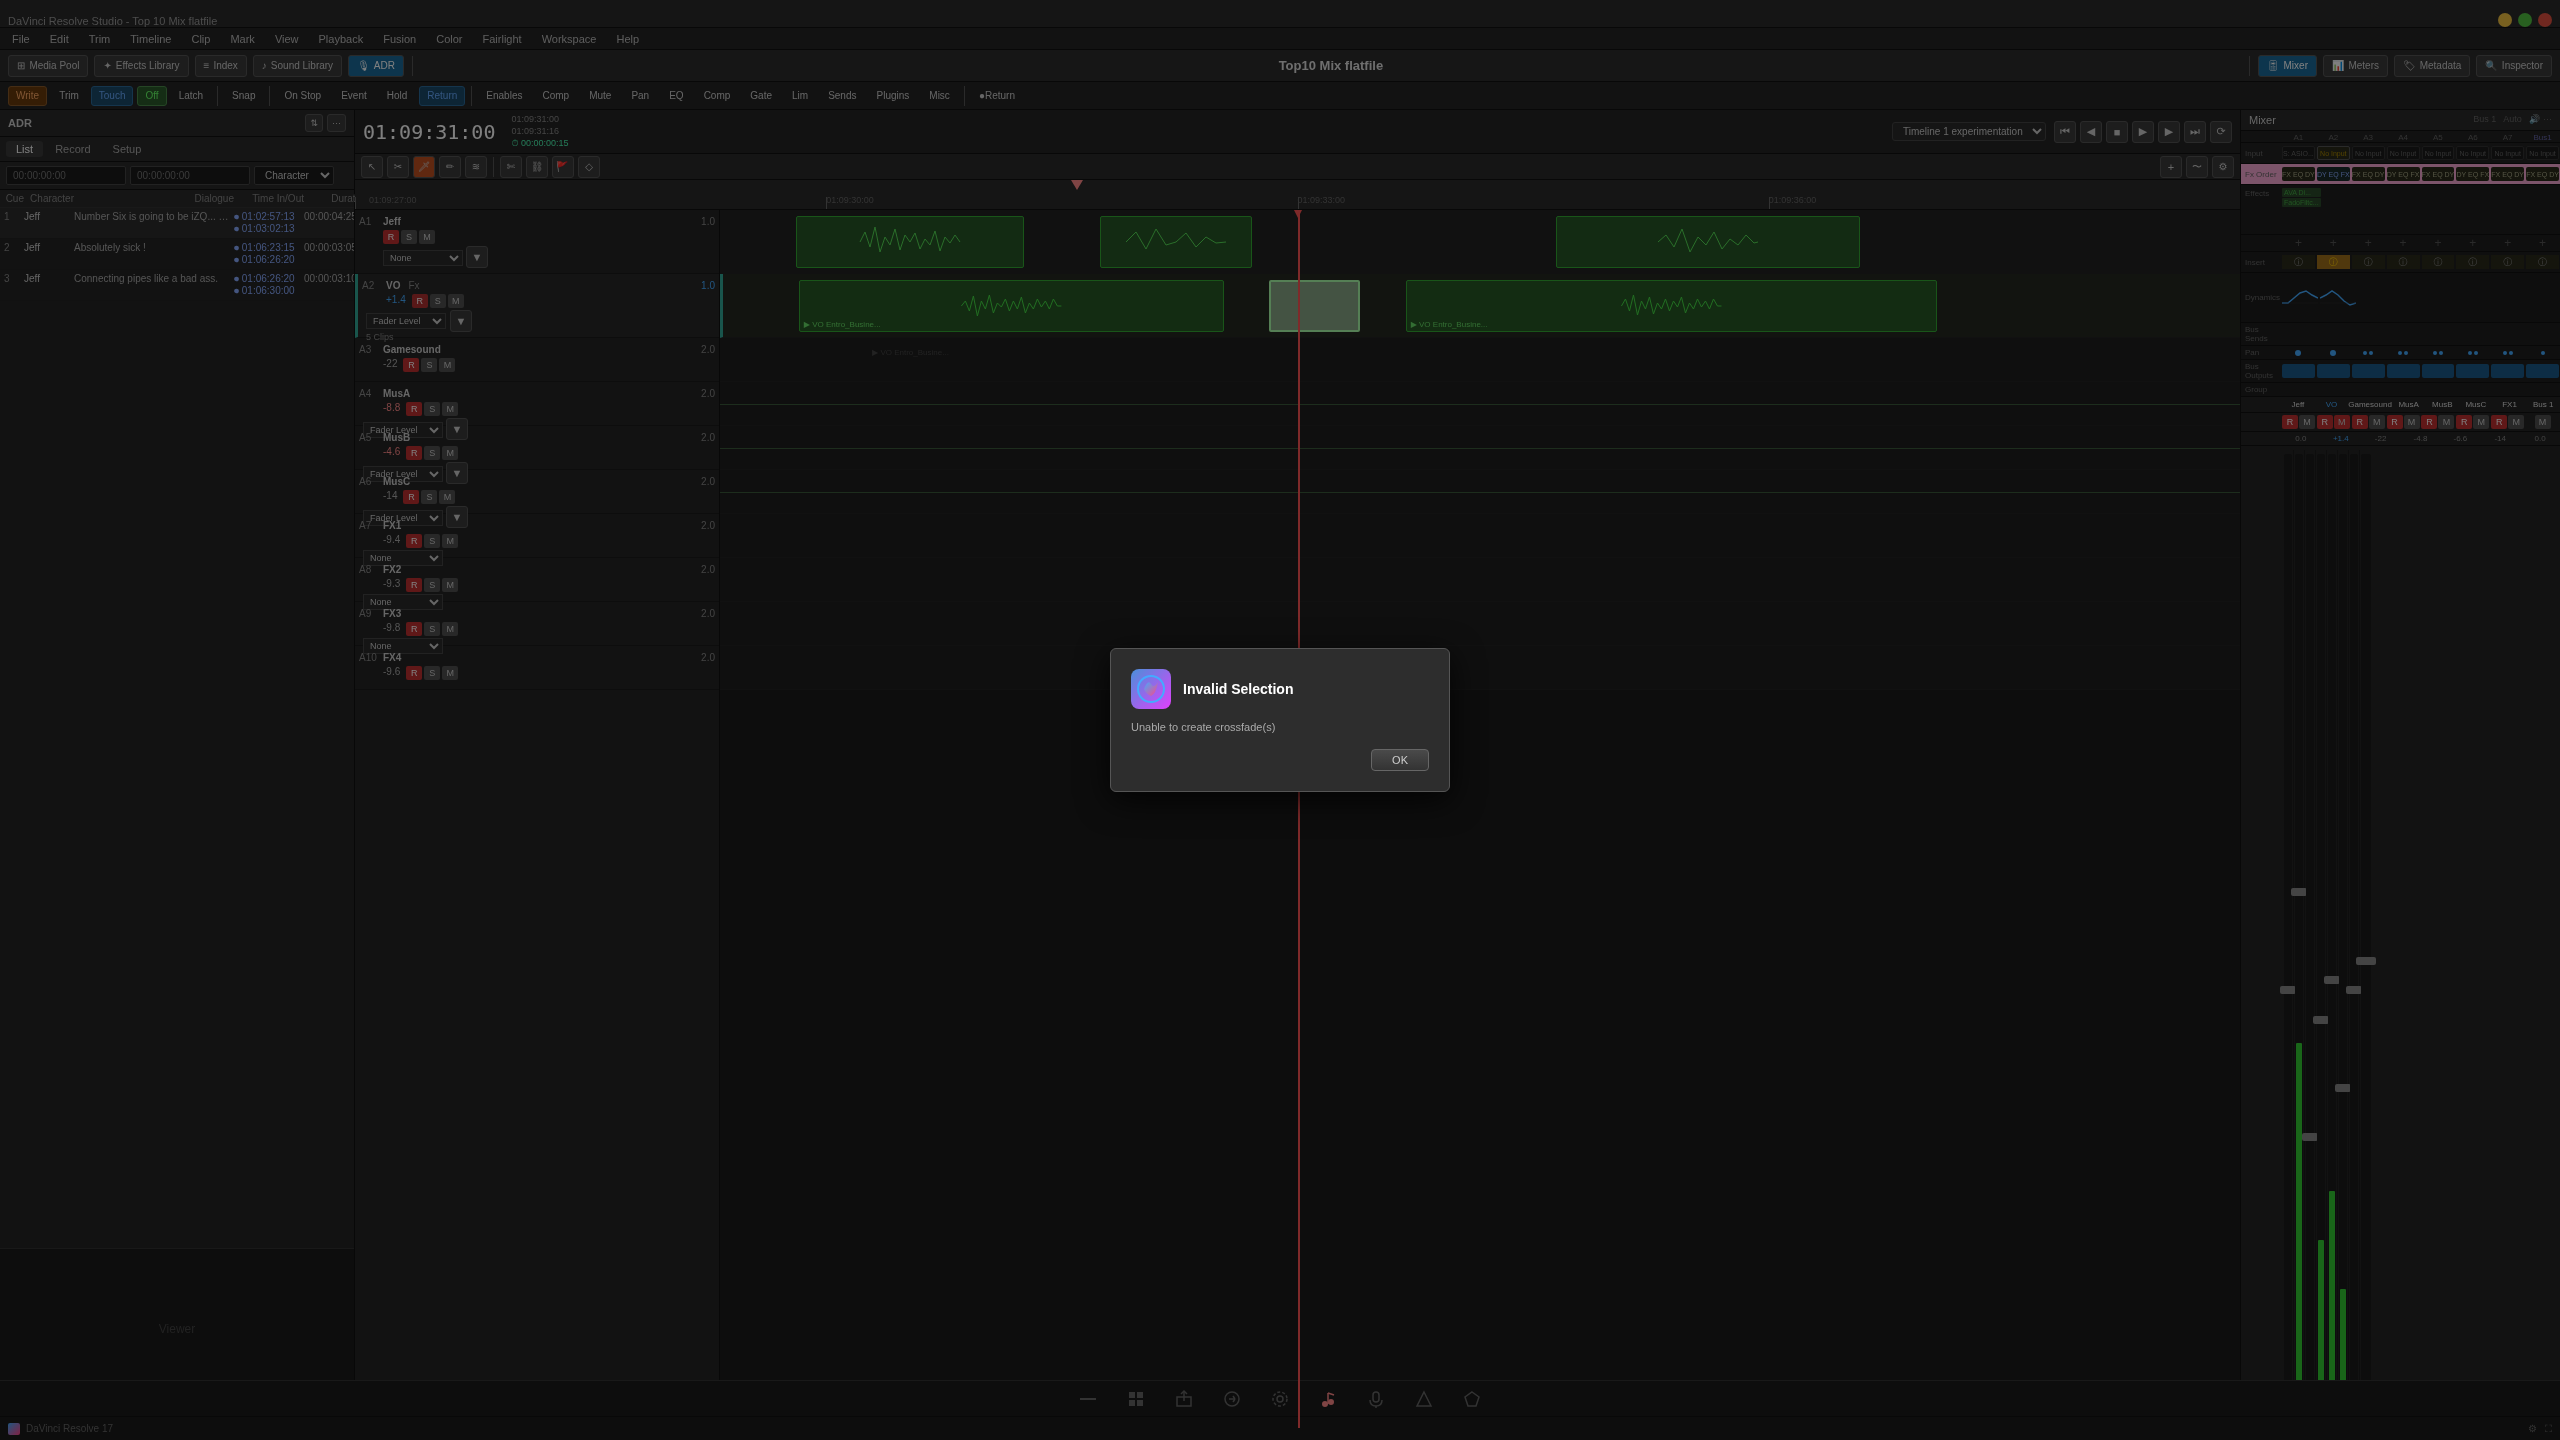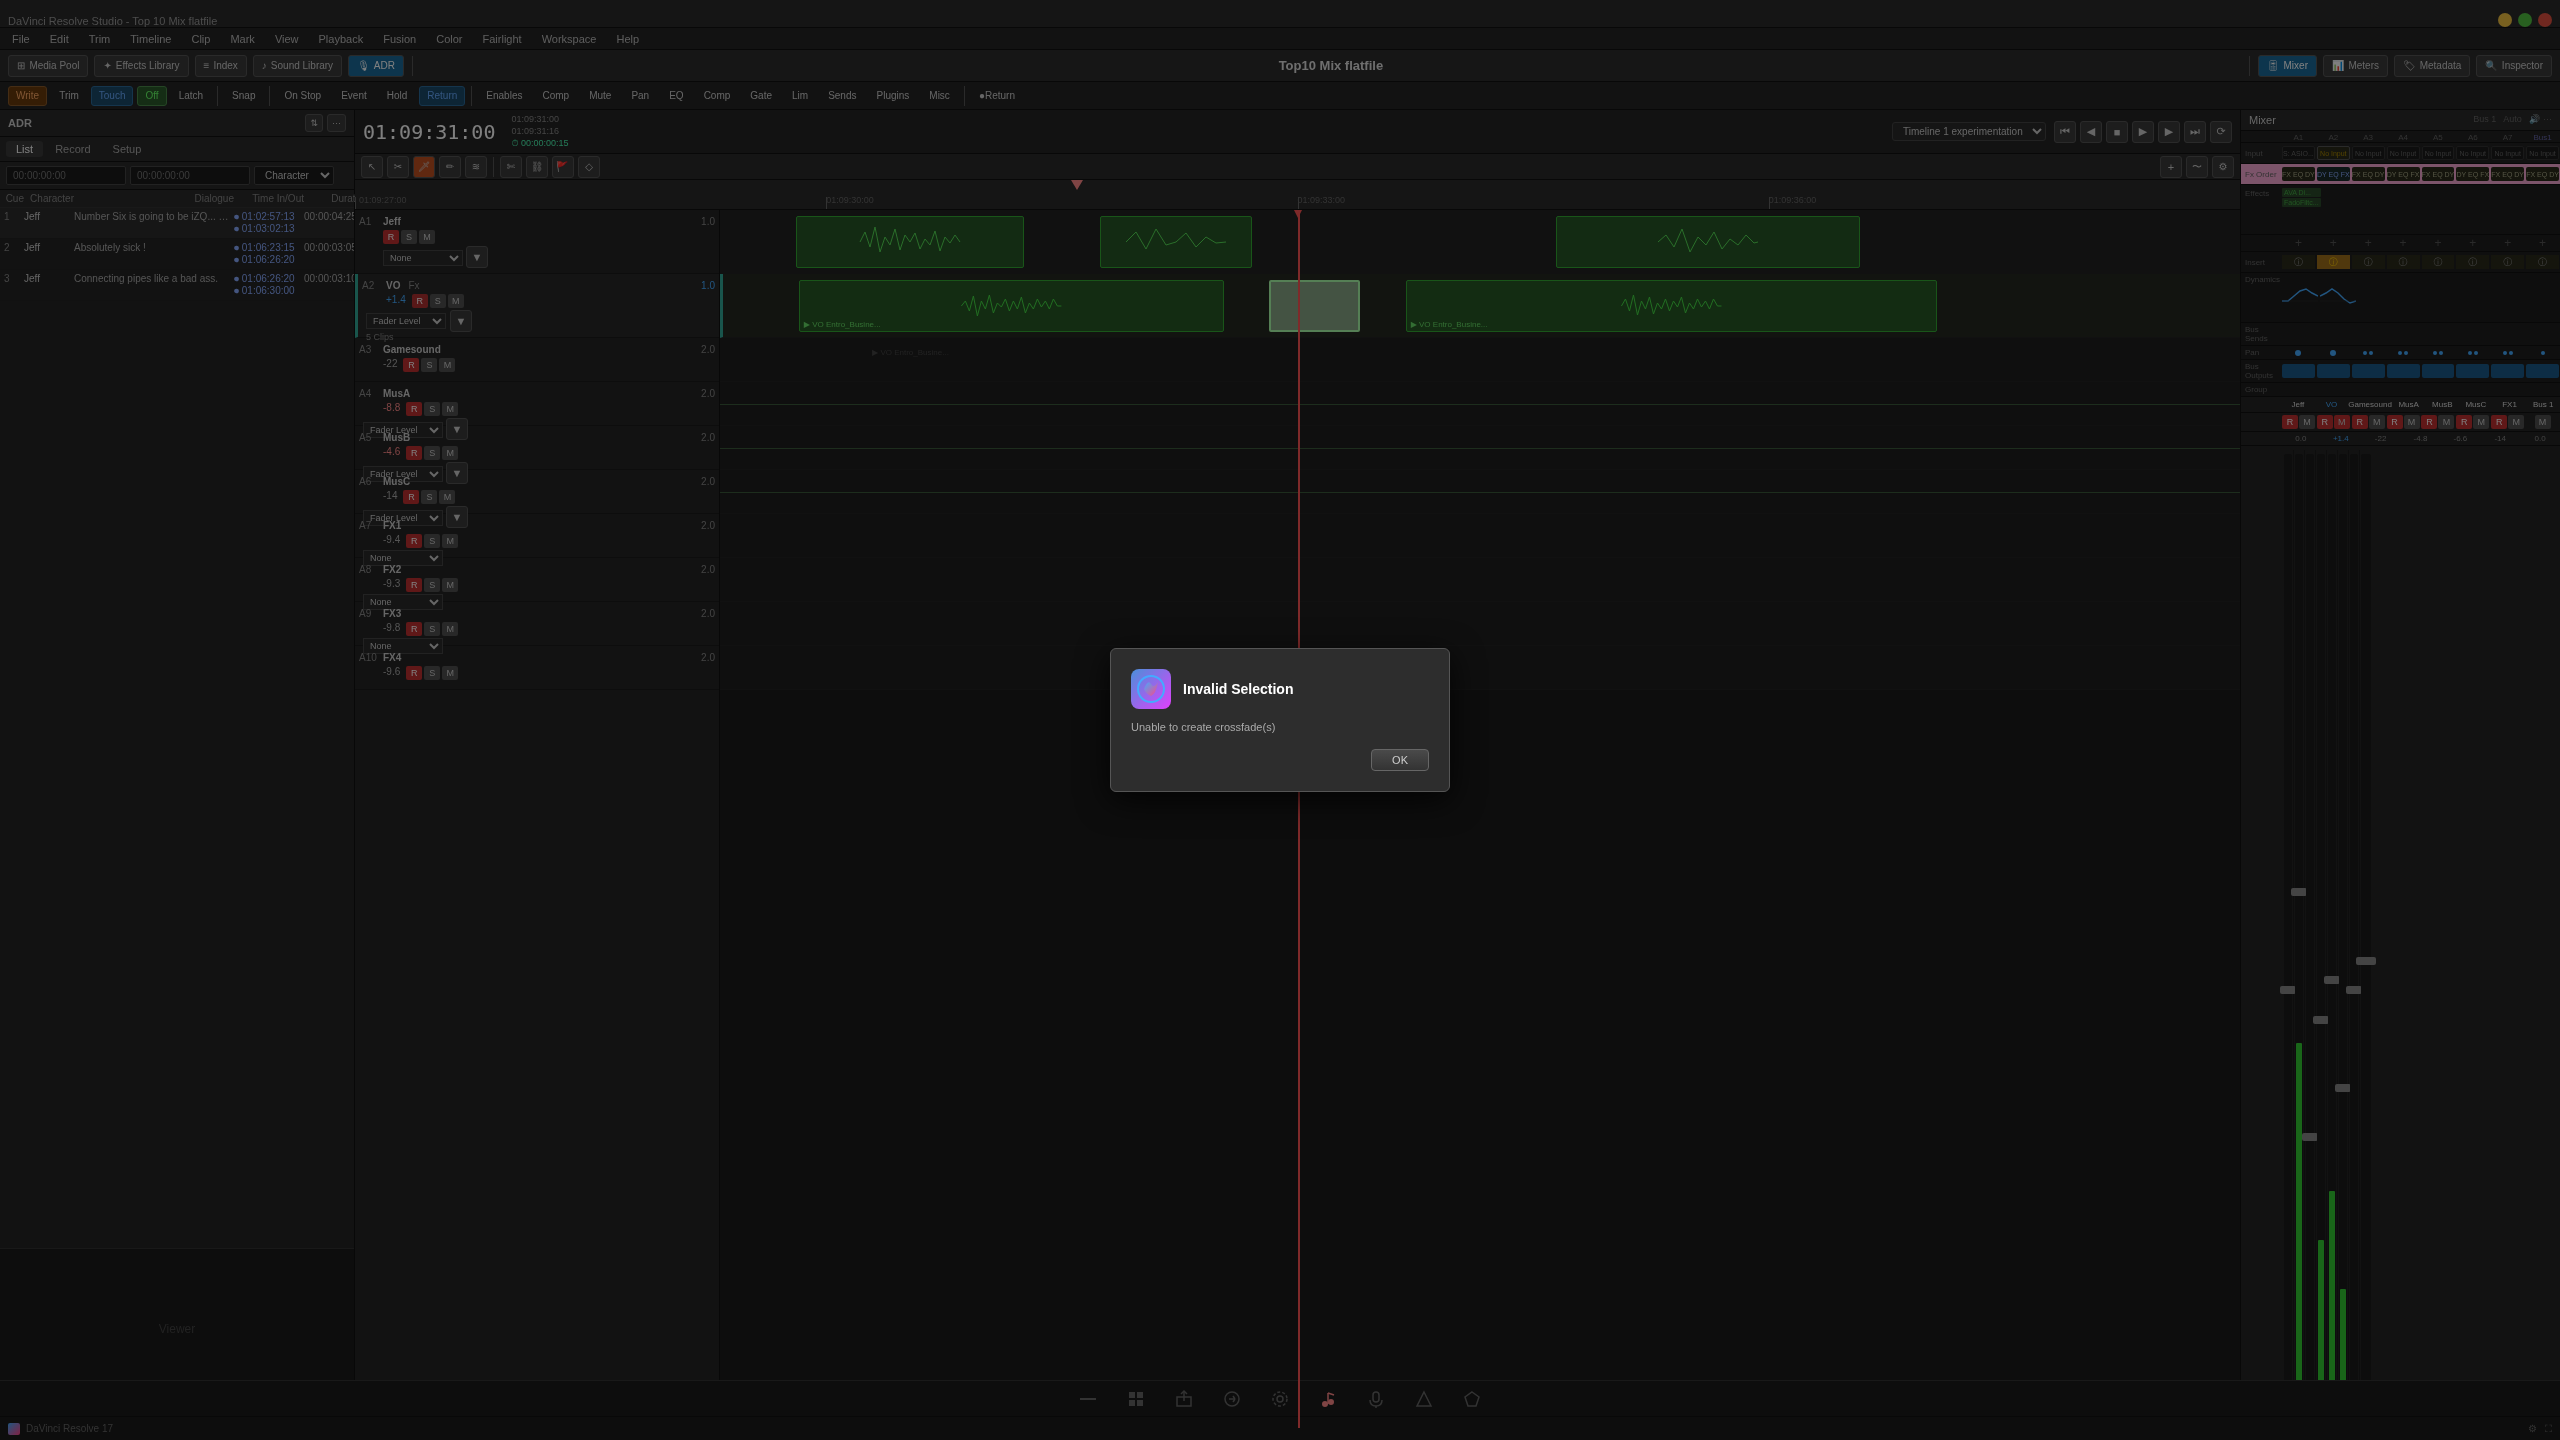--- a/index.html
+++ b/index.html
@@ -788,21 +788,21 @@
       <button class="tc-btn" style="font-size:10px;">◇</button>
       <div style="flex:1;"></div>
       <button class="tc-btn">+</button>
       <button class="tc-btn" style="font-size:10px;">〜</button>
       <button class="tc-btn" style="font-size:10px;">⚙</button>
     </div>
 
     <div id="timeline-ruler">
       <div style="position:relative; width:100%; height:100%;">
         <div class="ruler-tick major" style="left:0;"></div>
-        <div class="ruler-label" style="left:4px;">01:09:27:00</div>
+        <div class="ruler-label" style="left:14px;">01:09:27:00</div>
         <div class="ruler-tick major" style="left:25%;"></div>
         <div class="ruler-label" style="left:25%;">01:09:30:00</div>
         <div class="ruler-tick major" style="left:50%;"></div>
         <div class="ruler-label" style="left:50%;">01:09:33:00</div>
         <div class="ruler-tick major" style="left:75%;"></div>
         <div class="ruler-label" style="left:75%;">01:09:36:00</div>
 
         <div style="position:absolute; left:38%; top:0; bottom:0; display:flex; align-items:center;">
           <div style="width:0; height:0; border-left:6px solid transparent; border-right:6px solid transparent; border-top:10px solid #f88; position:absolute; top:0;"></div>
         </div>
@@ -1150,21 +1150,21 @@
       <div style="flex:1; margin:1px; height:14px; background:#2a2a1a; font-size:9px; color:#888; display:flex; align-items:center; justify-content:center;">ⓘ</div>
       <div style="flex:1; margin:1px; height:14px; background:#a0701a; font-size:9px; color:#fc0; display:flex; align-items:center; justify-content:center;">ⓘ</div>
       <div style="flex:1; margin:1px; height:14px; background:#2a2a1a; font-size:9px; color:#888; display:flex; align-items:center; justify-content:center;">ⓘ</div>
       <div style="flex:1; margin:1px; height:14px; background:#2a2a1a; font-size:9px; color:#888; display:flex; align-items:center; justify-content:center;">ⓘ</div>
       <div style="flex:1; margin:1px; height:14px; background:#2a2a1a; font-size:9px; color:#888; display:flex; align-items:center; justify-content:center;">ⓘ</div>
       <div style="flex:1; margin:1px; height:14px; background:#2a2a1a; font-size:9px; color:#888; display:flex; align-items:center; justify-content:center;">ⓘ</div>
       <div style="flex:1; margin:1px; height:14px; background:#2a2a1a; font-size:9px; color:#888; display:flex; align-items:center; justify-content:center;">ⓘ</div>
       <div style="flex:1; margin:1px; height:14px; background:#2a2a1a; font-size:9px; color:#888; display:flex; align-items:center; justify-content:center;">ⓘ</div>
     </div>
 
-    <div style="display:flex; align-items:flex-start; background:#1c1c1c; border-bottom:1px solid #111; padding:2px 0; min-height:50px;">
+    <div style="display:flex; align-items:center; background:#1c1c1c; border-bottom:1px solid #111; padding:2px 0; min-height:50px;">
       <div style="width:40px; font-size:8px; color:#666; padding-left:4px;">Dynamics</div>
 
       <div style="flex:1; margin:1px; height:40px; display:flex; align-items:center; justify-content:center;">
         <svg width="36" height="30" viewBox="0 0 36 30">
           <polyline points="0,20 6,20 12,15 18,10 24,8 30,12 36,15" fill="none" stroke="#4af" stroke-width="1.5"></polyline>
           <line x1="0" y1="20" x2="36" y2="20" stroke="#333" stroke-width="0.5"></line>
         </svg>
       </div>
       <div style="flex:1; margin:1px; height:40px; display:flex; align-items:center; justify-content:center;">
         <svg width="36" height="30" viewBox="0 0 36 30">

